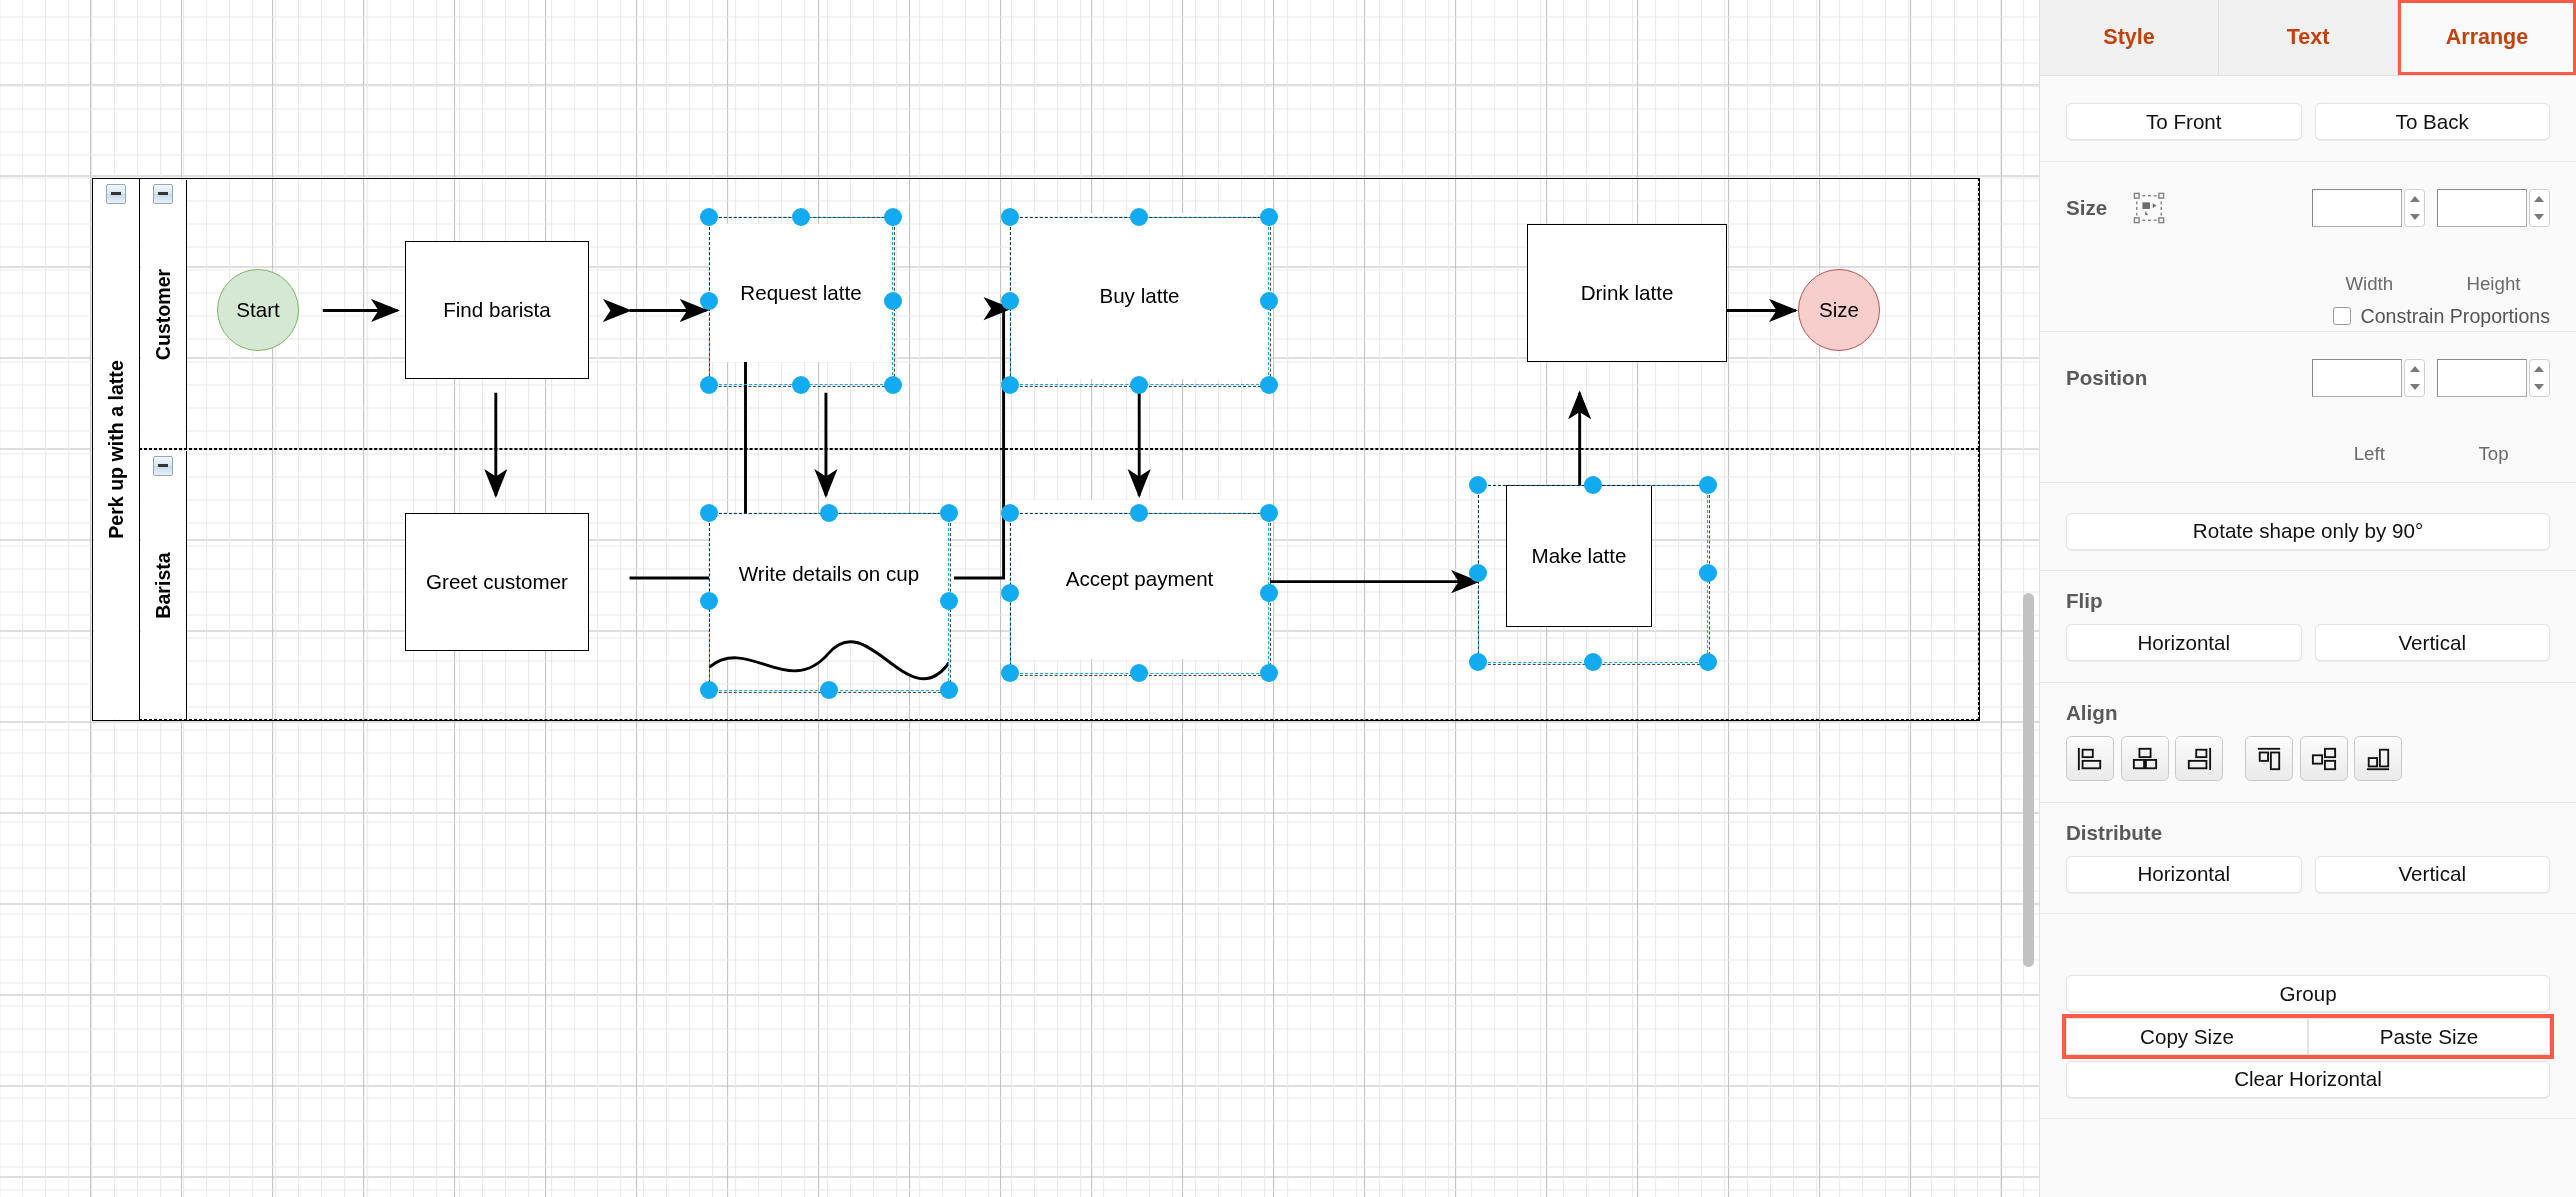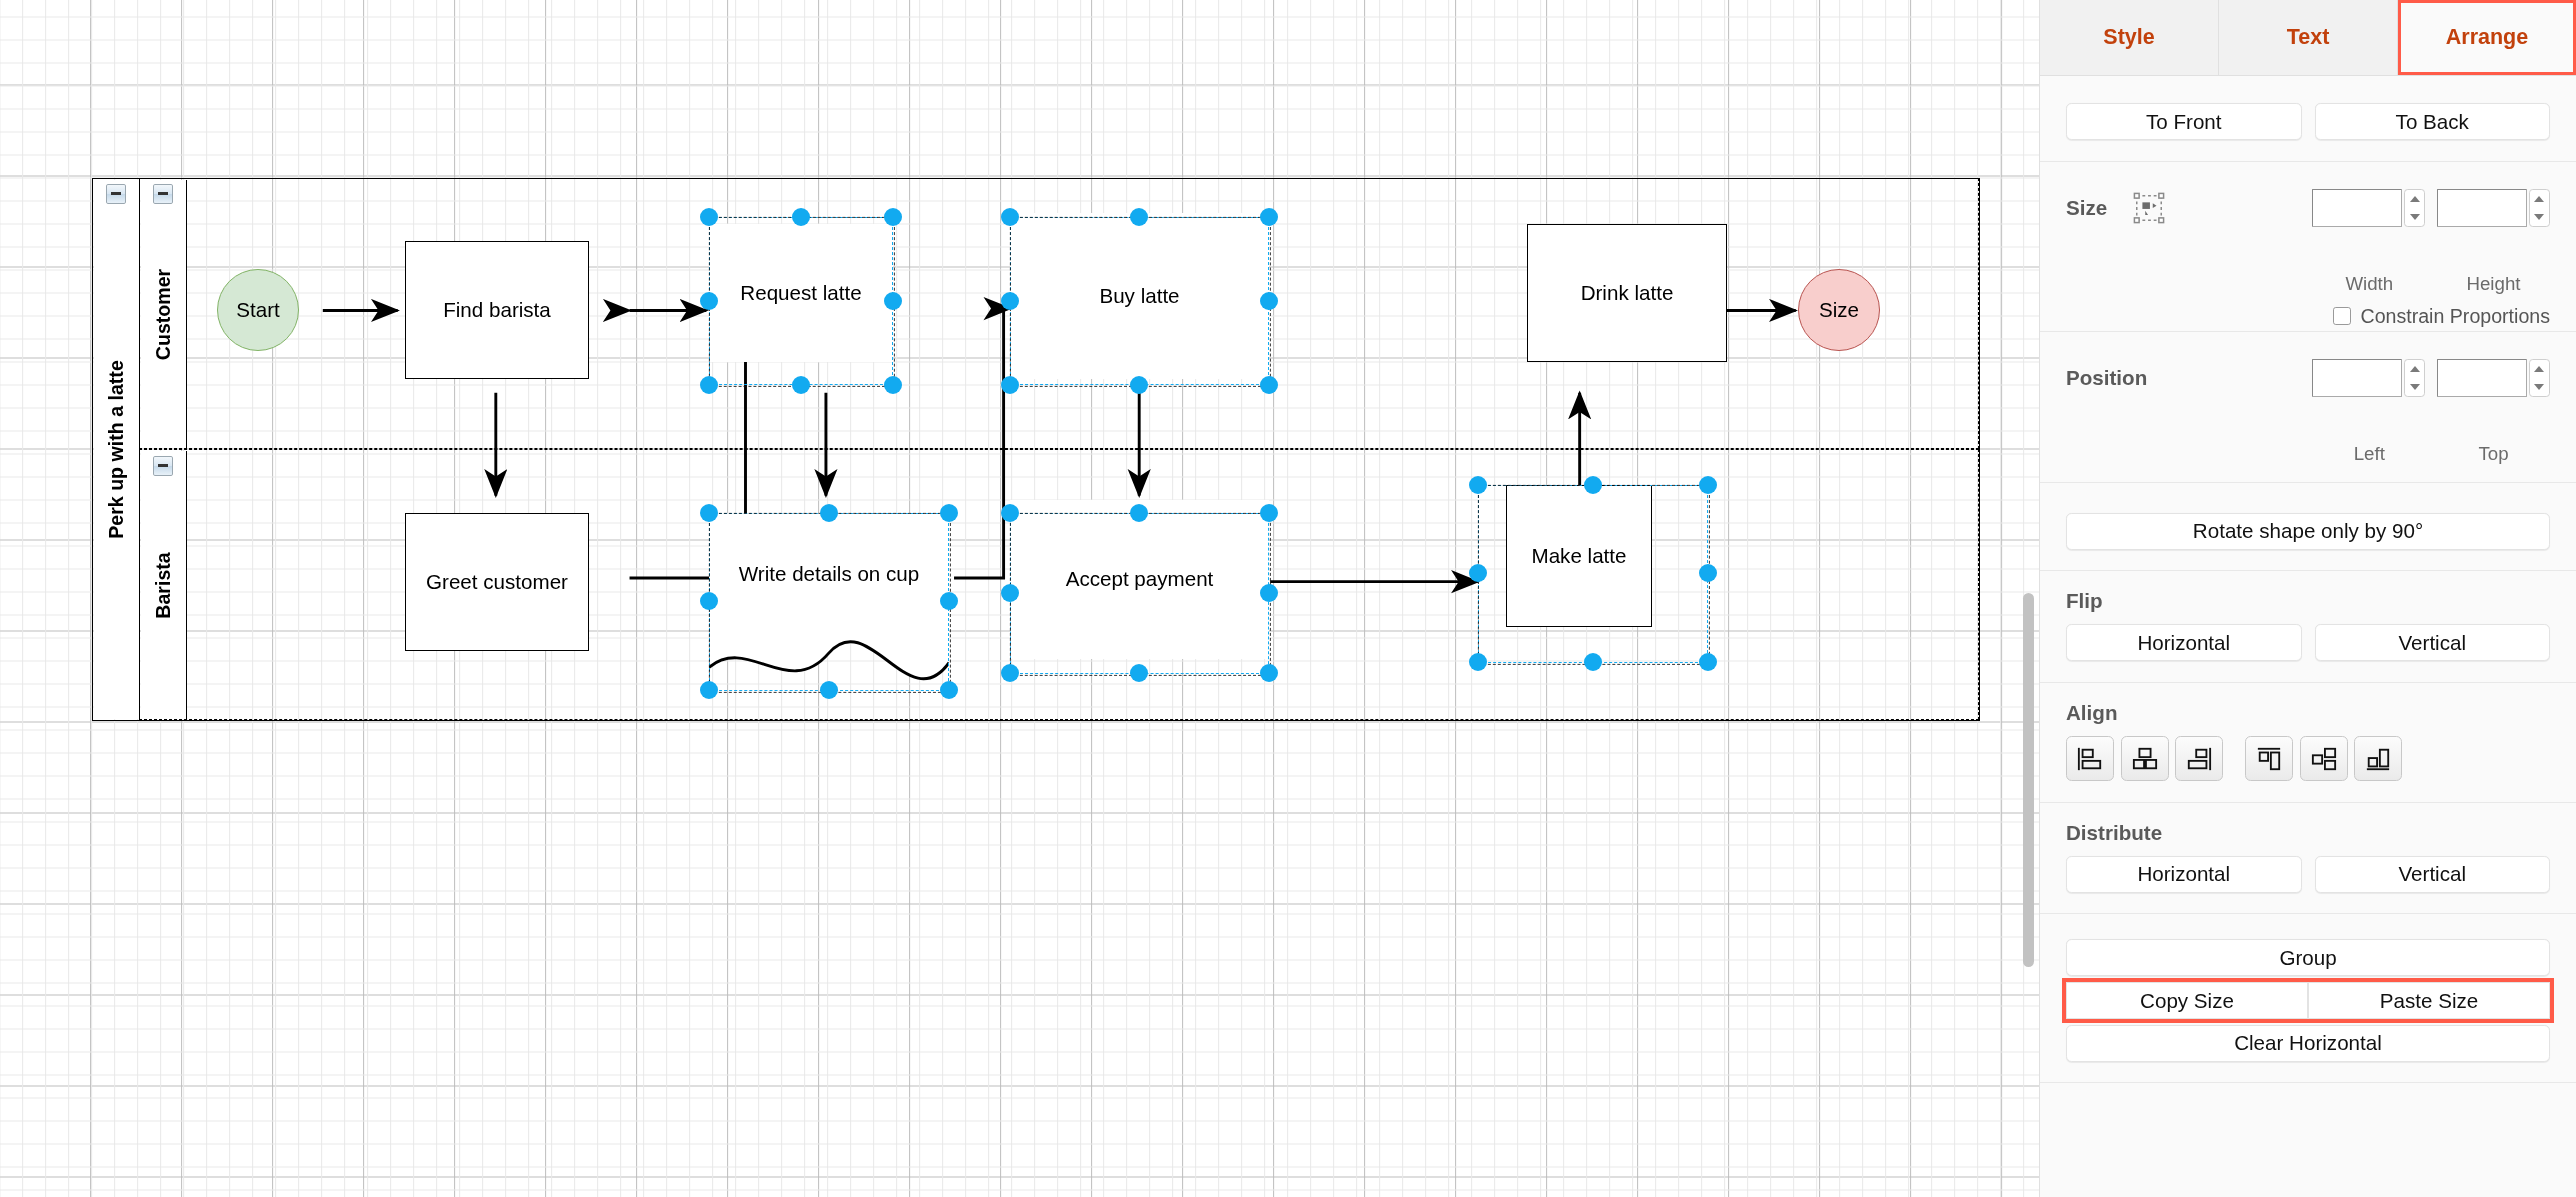--- a/index.html
+++ b/index.html
@@ -603,21 +603,21 @@
         <div class="btn half">
           <span>Horizontal</span>
         </div>
         <div class="gap"></div>
         <div class="btn half">
           <span>Vertical</span>
         </div>
       </div>
     </div>
 
-    <div class="section" style="padding-top:25px;">
+    <div class="section" style="padding-top:25px;margin-top:36px;">
       <div class="btn full">
         <span>Group</span>
       </div>
       <div class="hl-wrap" style="margin-top:5.6px;">
         <div class="btn half" style="border-radius:0; box-shadow:none;">
           <span>Copy Size</span>
         </div>
         <div class="btn half" style="border-radius:0; box-shadow:none;">
           <span>Paste Size</span>
         </div>

